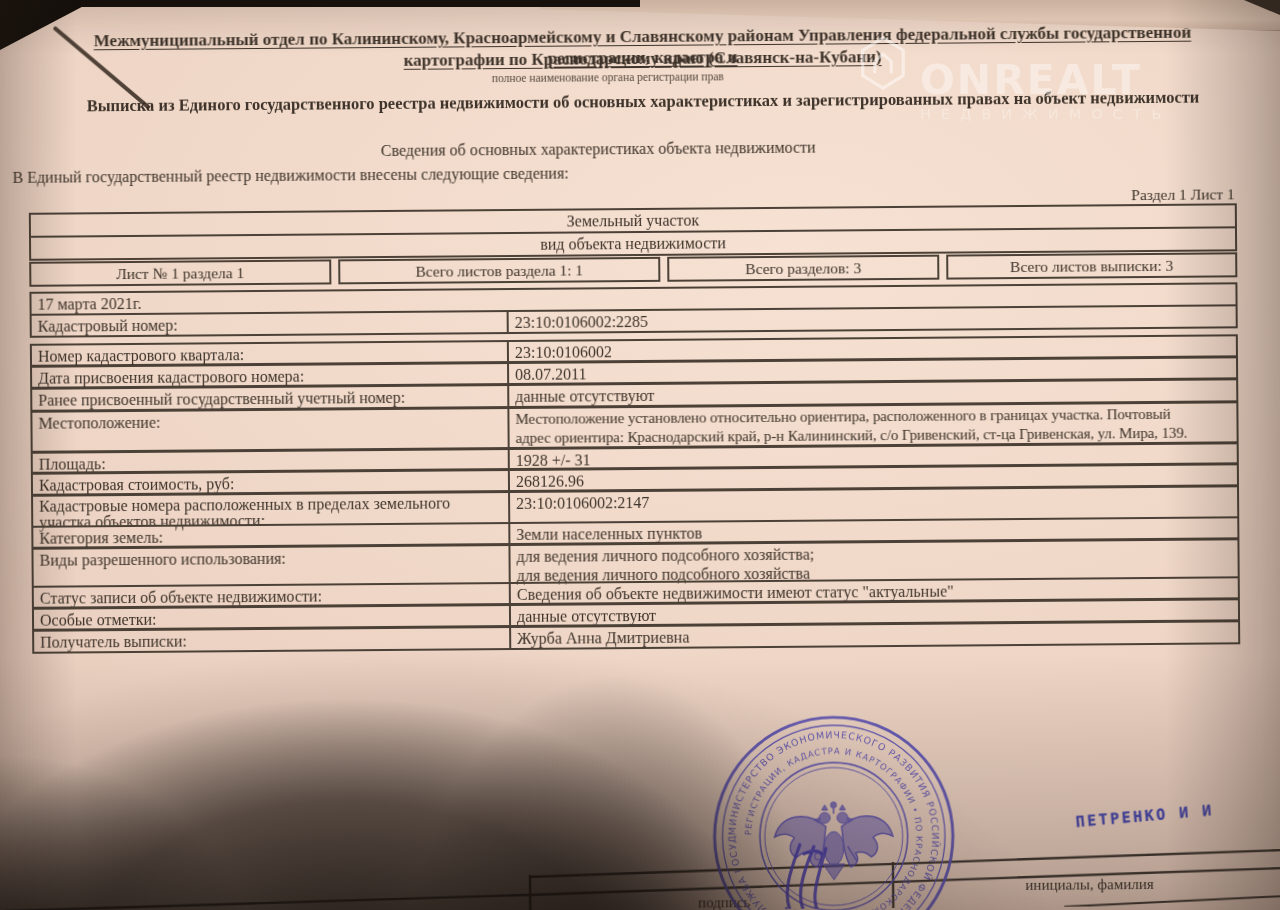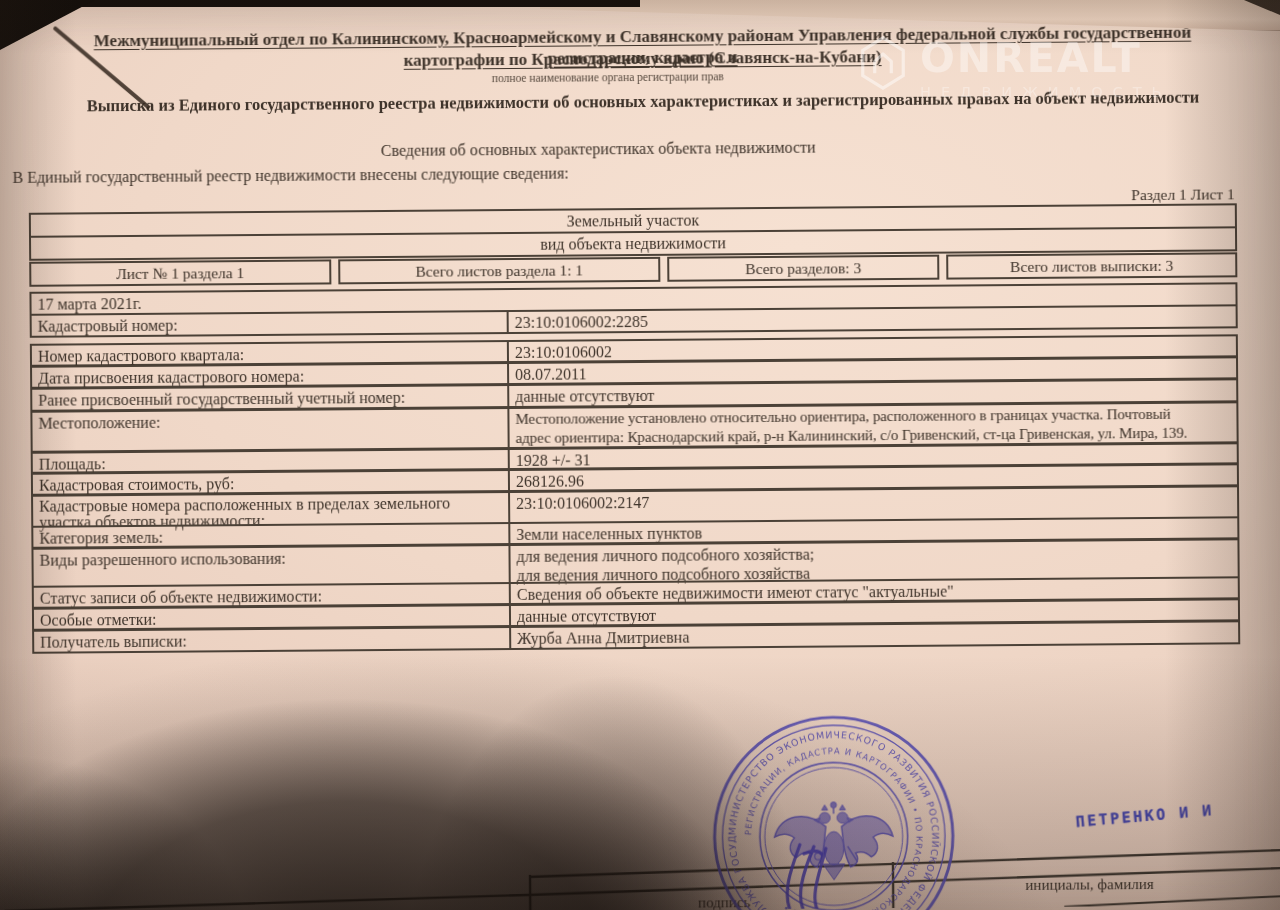--- a/index.html
+++ b/index.html
@@ -70,21 +70,21 @@
      radial-gradient(70% 58% at 33% 114%, rgba(45,30,22,.5) 0%, rgba(45,30,22,0) 75%),
      radial-gradient(28% 30% at 0% 104%, rgba(10,7,5,.78) 0%, rgba(10,7,5,0) 70%),
      linear-gradient(to bottom, rgba(0,0,0,0) 72%, rgba(25,17,13,.25) 100%),
      linear-gradient(to right, rgba(40,28,20,.22) 0%, rgba(40,28,20,0) 6%, rgba(0,0,0,0) 91%, rgba(35,24,18,.28) 100%),
      linear-gradient(to top, rgba(0,0,0,0) 94%, rgba(30,20,14,.1) 100%);}
 
   
   .watermark{position:absolute;left:860px;top:36px;display:flex;gap:14px;align-items:flex-start;
              pointer-events:none;}
   .wm-brand{font-family:"DejaVu Sans","Liberation Sans",sans-serif;font-weight:bold;font-size:41px;
-            line-height:44px;letter-spacing:2px;color:rgba(255,255,255,.4);}
+            line-height:44px;letter-spacing:2px;color:rgba(255,255,255,.4);margin-top:22px;}
   .wm-sub{font-family:"DejaVu Sans","Liberation Sans",sans-serif;font-size:14.5px;letter-spacing:10px;
           color:rgba(255,255,255,.32);margin-top:4px;}
 </style>
 </head>
 <body>
 
 <div class="photo">
 
   <div class="paper">
     <div class="content">

